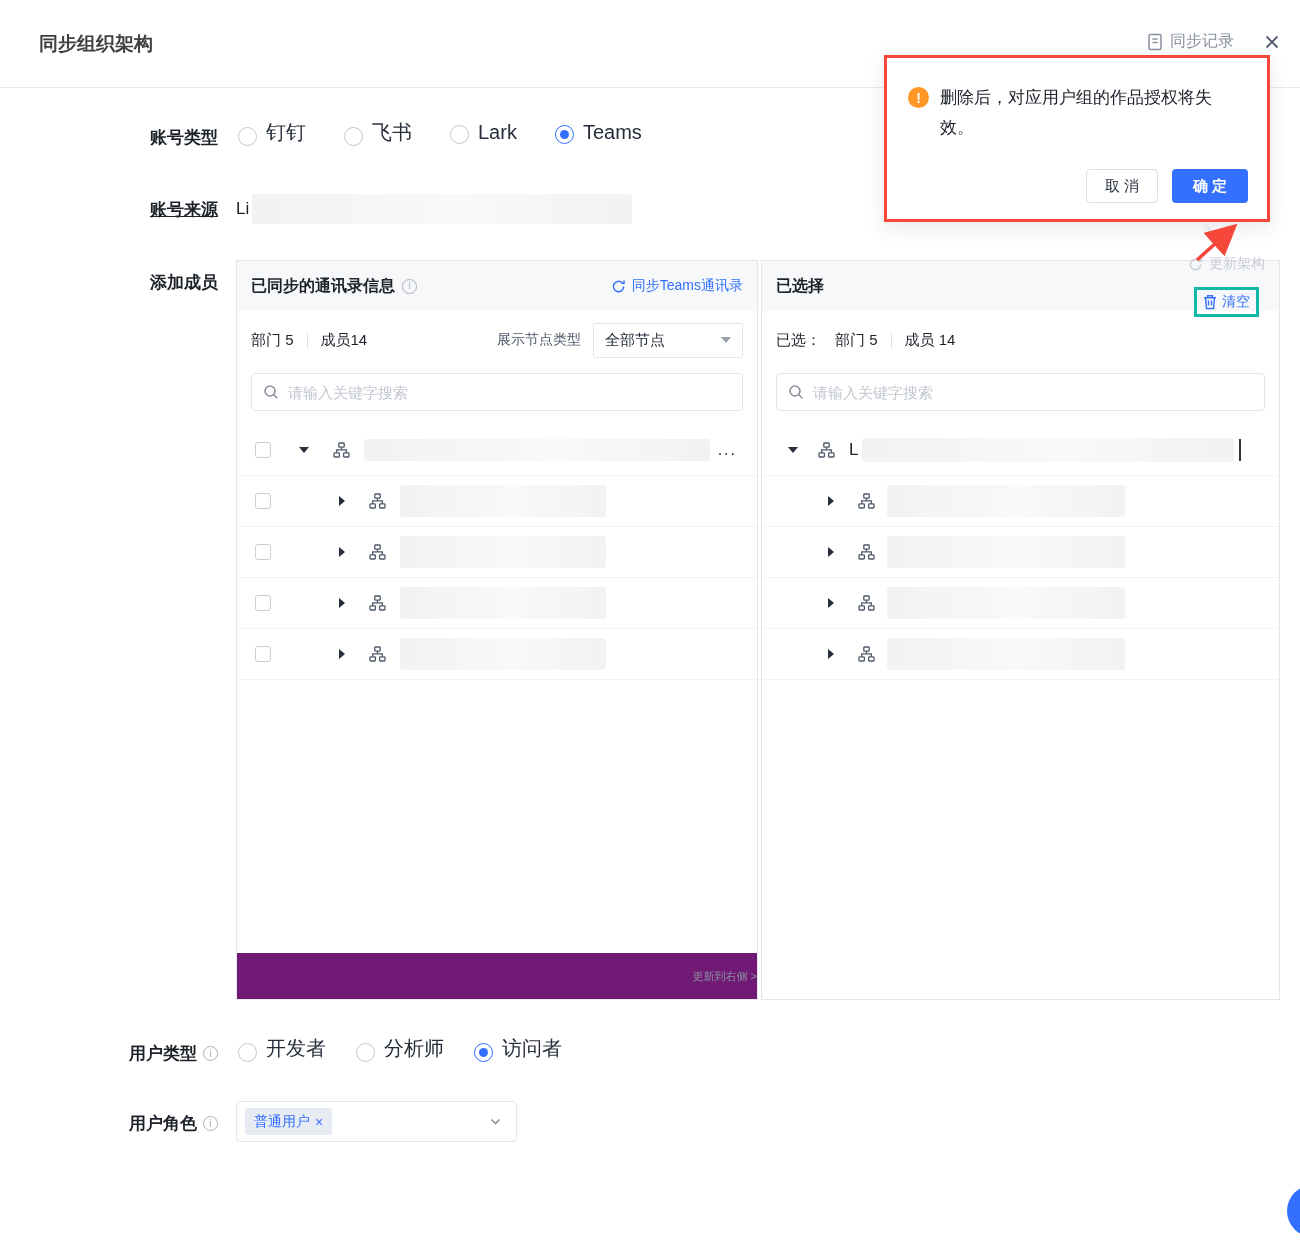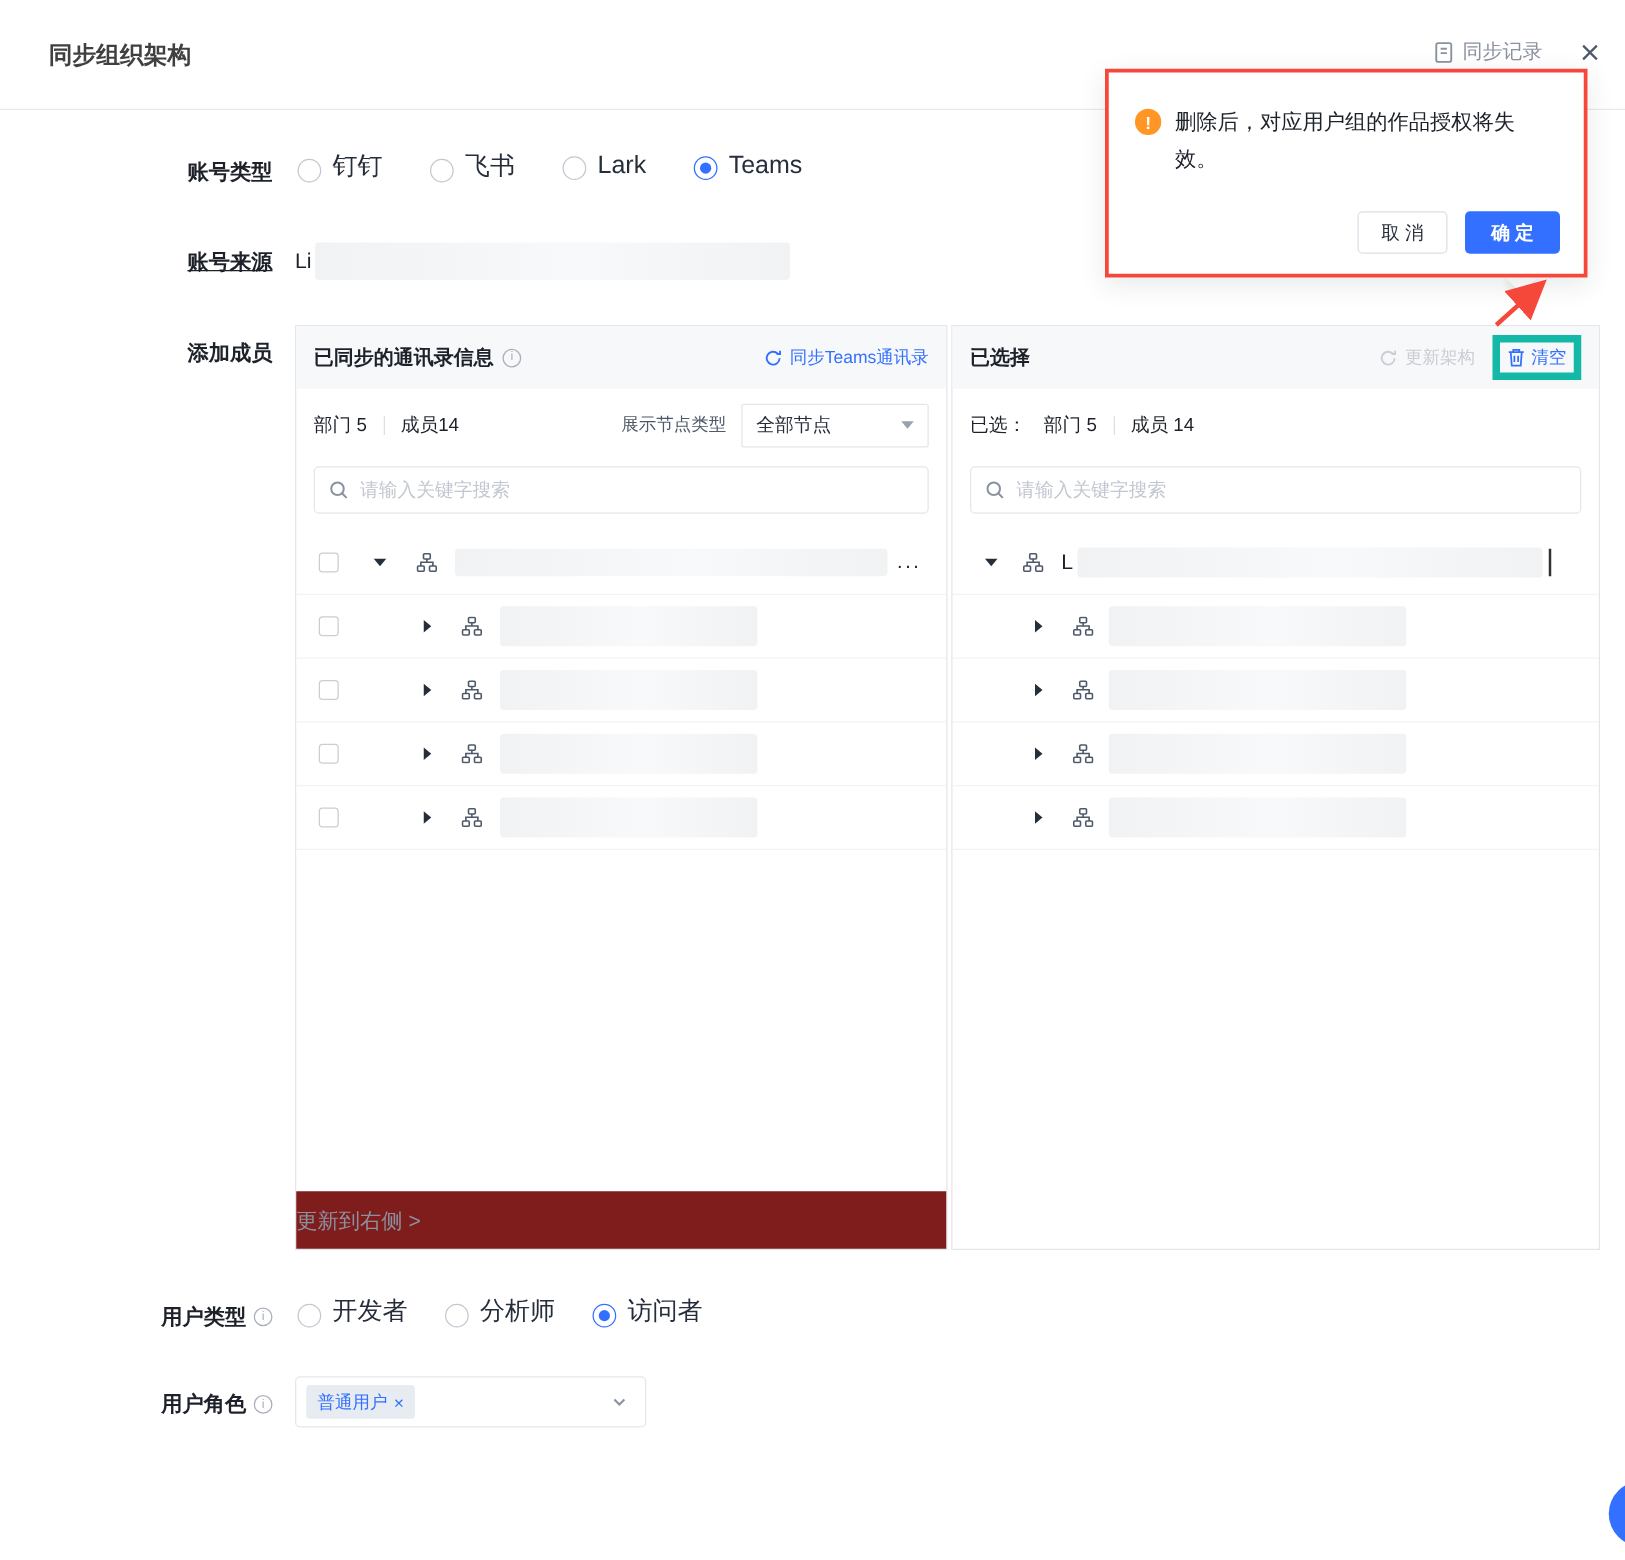--- a/index.html
+++ b/index.html
@@ -29,43 +29,43 @@
   .blur-bar { background: linear-gradient(90deg, #f1f2f4 0%, #f8f9fa 55%, #f1f2f4 100%); border-radius: 3px; }
 
   
   .panel { position: absolute; top: 260px; height: 740px; border: 1px solid #e5e6eb; background: #fff; }
   .panel-left { left: 236px; width: 522px; }
   .panel-right { left: 761px; width: 519px; }
   .panel-hdr { height: 50px; background: #f7f8fa; display: flex; align-items: center; justify-content: space-between; padding: 0 14px; }
   .panel-title { display: flex; align-items: center; gap: 7px; font-size: 16px; font-weight: 700; color: #1d2129; justify-content: space-between; }
   .link-blue { display: flex; align-items: center; gap: 6px; color: #3370ff; font-size: 14px; cursor: pointer; }
   .link-disabled { display: flex; align-items: center; gap: 6px; color: #c9cdd4; font-size: 14px; cursor: default; }
-  .hdr-controls { display: flex; align-items: center; gap: 14px; }
-  .annot-clear-box { border: 6px solid #14b8a6; padding: 3px 6px; display: flex; align-items: center; }
+  .hdr-controls { display: flex; align-items: center; gap: 14px; flex-direction: column; }
+  .annot-clear-box { border: 3px solid #14b8a6; padding: 3px 6px; display: flex; align-items: center; }
 
   .stats-row { height: 58px; display: flex; align-items: center; padding: 0 14px; font-size: 15px; color: #1d2129; }
   .stat-sep { width: 1px; height: 15px; background: #dcdfe6; margin: 0 13px; flex: none; }
   .node-type-group { margin-left: auto; display: flex; align-items: center; gap: 12px; color: #4e5969; font-size: 14px; }
   .select-box { width: 150px; height: 35px; border: 1px solid #e5e6eb; border-radius: 2px; background: #fff; display: flex; align-items: center; justify-content: space-between; padding: 0 11px; font-size: 15px; color: #272e3b; cursor: pointer; }
   .tri-down { width: 0; height: 0; border-left: 5px solid transparent; border-right: 5px solid transparent; border-top: 6px solid #9aa0ac; }
 
   .search { margin: 4px 14px 14px; height: 38px; border: 1px solid #e5e6eb; border-radius: 4px; display: flex; align-items: center; gap: 9px; padding: 0 11px; background: #fff; }
   .search input { border: none; outline: none; flex: 1; font-size: 15px; color: #1d2129; font-family: inherit; background: transparent; }
   .search input::placeholder { color: #c2c7d0; }
 
   .tree-row { height: 51px; display: flex; align-items: center; border-bottom: 1px solid #f2f3f5; cursor: pointer; }
   .panel-left .tree-row { padding: 0 20px 0 18px; }
   .panel-right .tree-row { padding: 0 38px 0 26px; }
   .checkbox { width: 16px; height: 16px; border: 1.5px solid #c9cdd4; border-radius: 3px; background: #fff; flex: none; }
   .caret-down { width: 0; height: 0; border-left: 5px solid transparent; border-right: 5px solid transparent; border-top: 6px solid #272e3b; flex: none; }
   .caret-right { width: 0; height: 0; border-top: 5px solid transparent; border-bottom: 5px solid transparent; border-left: 6px solid #272e3b; flex: none; }
   .org-icon { flex: none; display: flex; }
   .more-dots { font-size: 16px; color: #1d2129; letter-spacing: 2px; margin-left: 8px; }
   .text-cursor { width: 2px; height: 22px; background: #333; flex: none; margin-left: 5px; }
-  .panel-footer { position: absolute; left: 0; right: 0; bottom: 0; height: 46px; background: #7f1d1d; display: flex; align-items: center; justify-content: flex-start; color: #8a919f; font-size: 17px; cursor: pointer; }
+  .panel-footer { position: absolute; left: 0; right: 0; bottom: 0; height: 46px; background: #701a75; display: flex; align-items: center; justify-content: flex-end; color: #8a919f; font-size: 11px; cursor: pointer; }
 
   
   .role-select { position: absolute; left: 236px; top: 1101px; width: 281px; height: 41px; border: 1px solid #e5e6eb; border-radius: 4px; display: flex; align-items: center; justify-content: space-between; padding: 0 14px 0 8px; cursor: pointer; background: #fff; }
   .role-tag { display: flex; align-items: center; gap: 5px; height: 27px; padding: 0 9px; border-radius: 3px; background: #e7ebf2; color: #3370ff; font-size: 14px; }
   .tag-close { cursor: pointer; font-size: 14px; line-height: 1; }
   .chev-down { display: flex; }
 
   
   .submit-btn { position: absolute; left: 190px; top: 1186px; width: 160px; height: 44px; background: #3370ff; border: none; border-radius: 4px; color: #fff; font-size: 17px; font-family: inherit; display: flex; align-items: center; justify-content: center; gap: 9px; cursor: pointer; }
 

